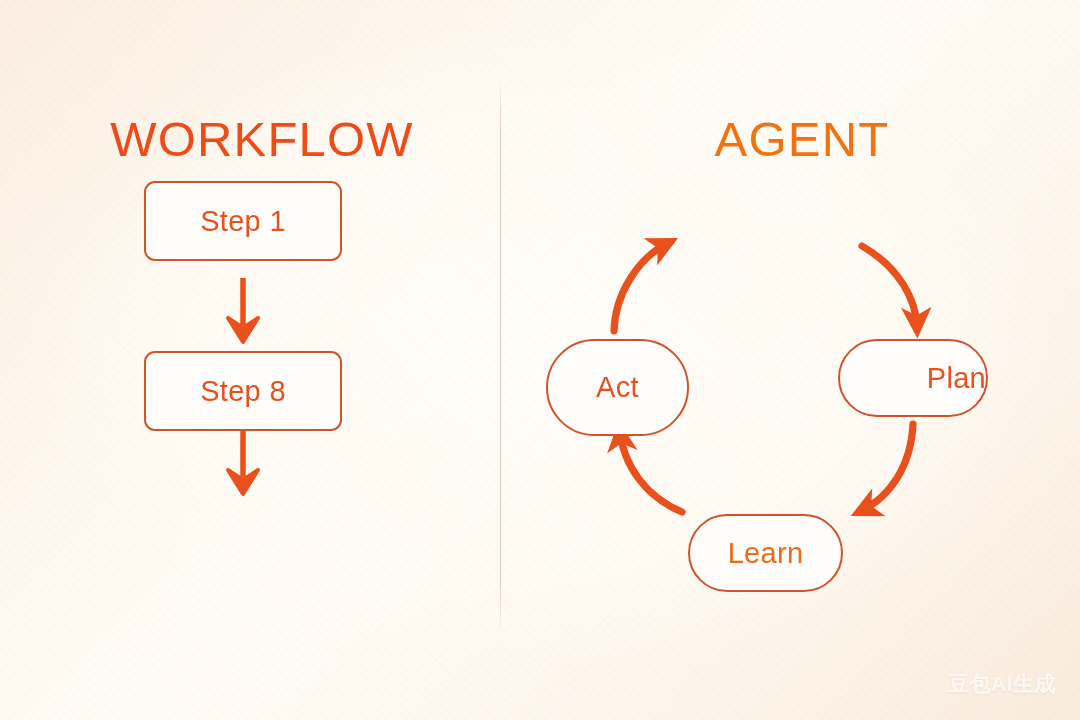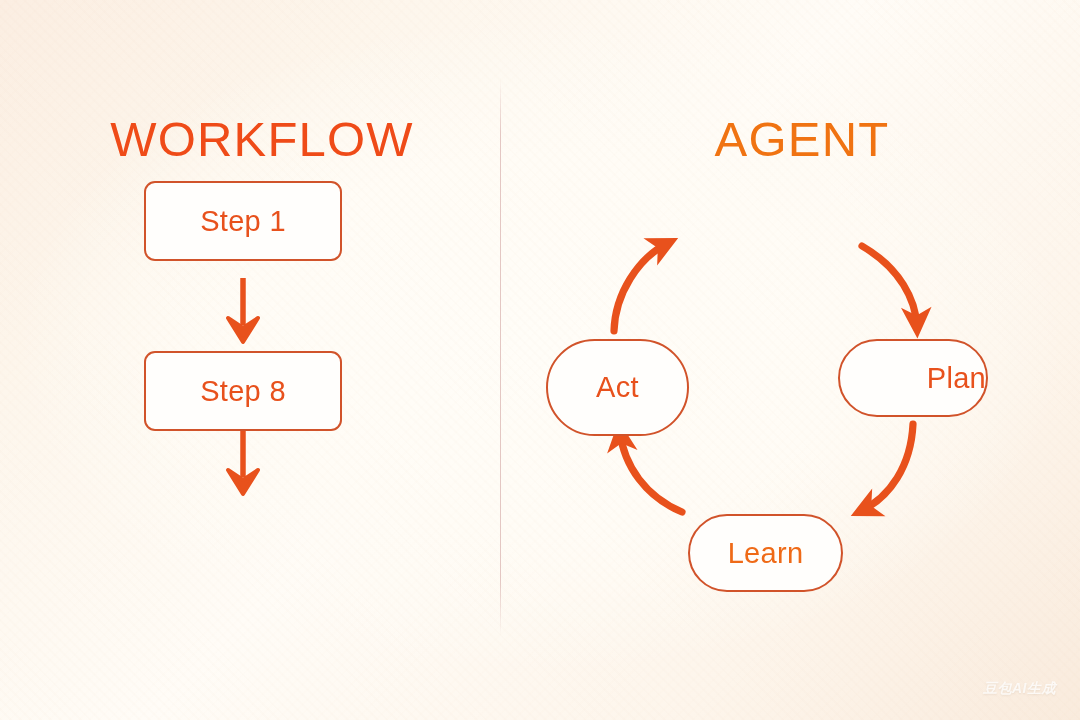--- a/index.html
+++ b/index.html
@@ -117,27 +117,26 @@
     position: absolute;
     inset: 0;
     pointer-events: none;
   }
 
   
   #watermark {
     position: absolute;
     right: 24px;
     bottom: 22px;
-    font-size: 14px;
+    font-size: 21px;
     font-weight: 700;
     letter-spacing: .5px;
     color: rgba(255,255,255,.78);
     text-shadow: 0 1px 2px rgba(180,150,120,.18);
     user-select: none;
-    font-style: italic;
   }
 </style>
 </head>
 <body>
 
 <div id="stage">
 
   <div id="texture"></div>
 
   <h1 class="title" id="title-workflow">WORKFLOW</h1>

